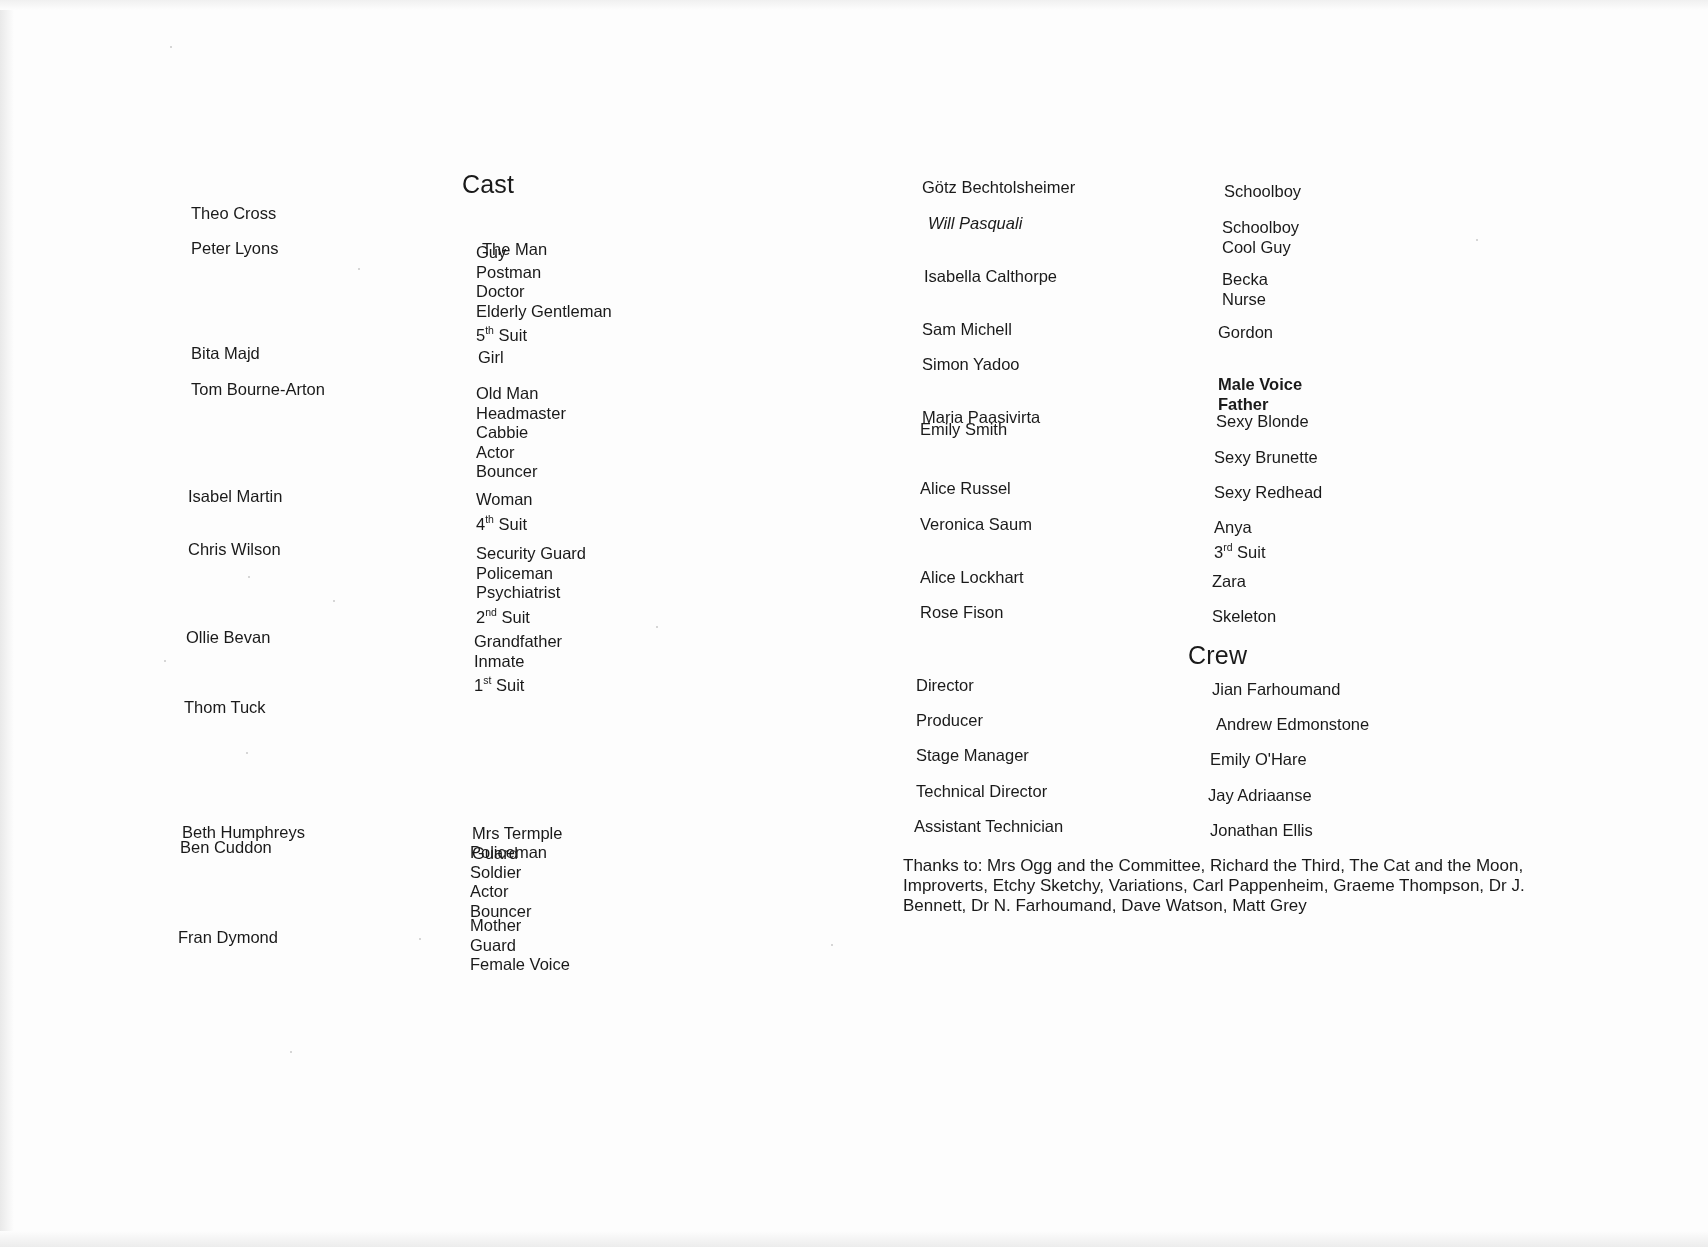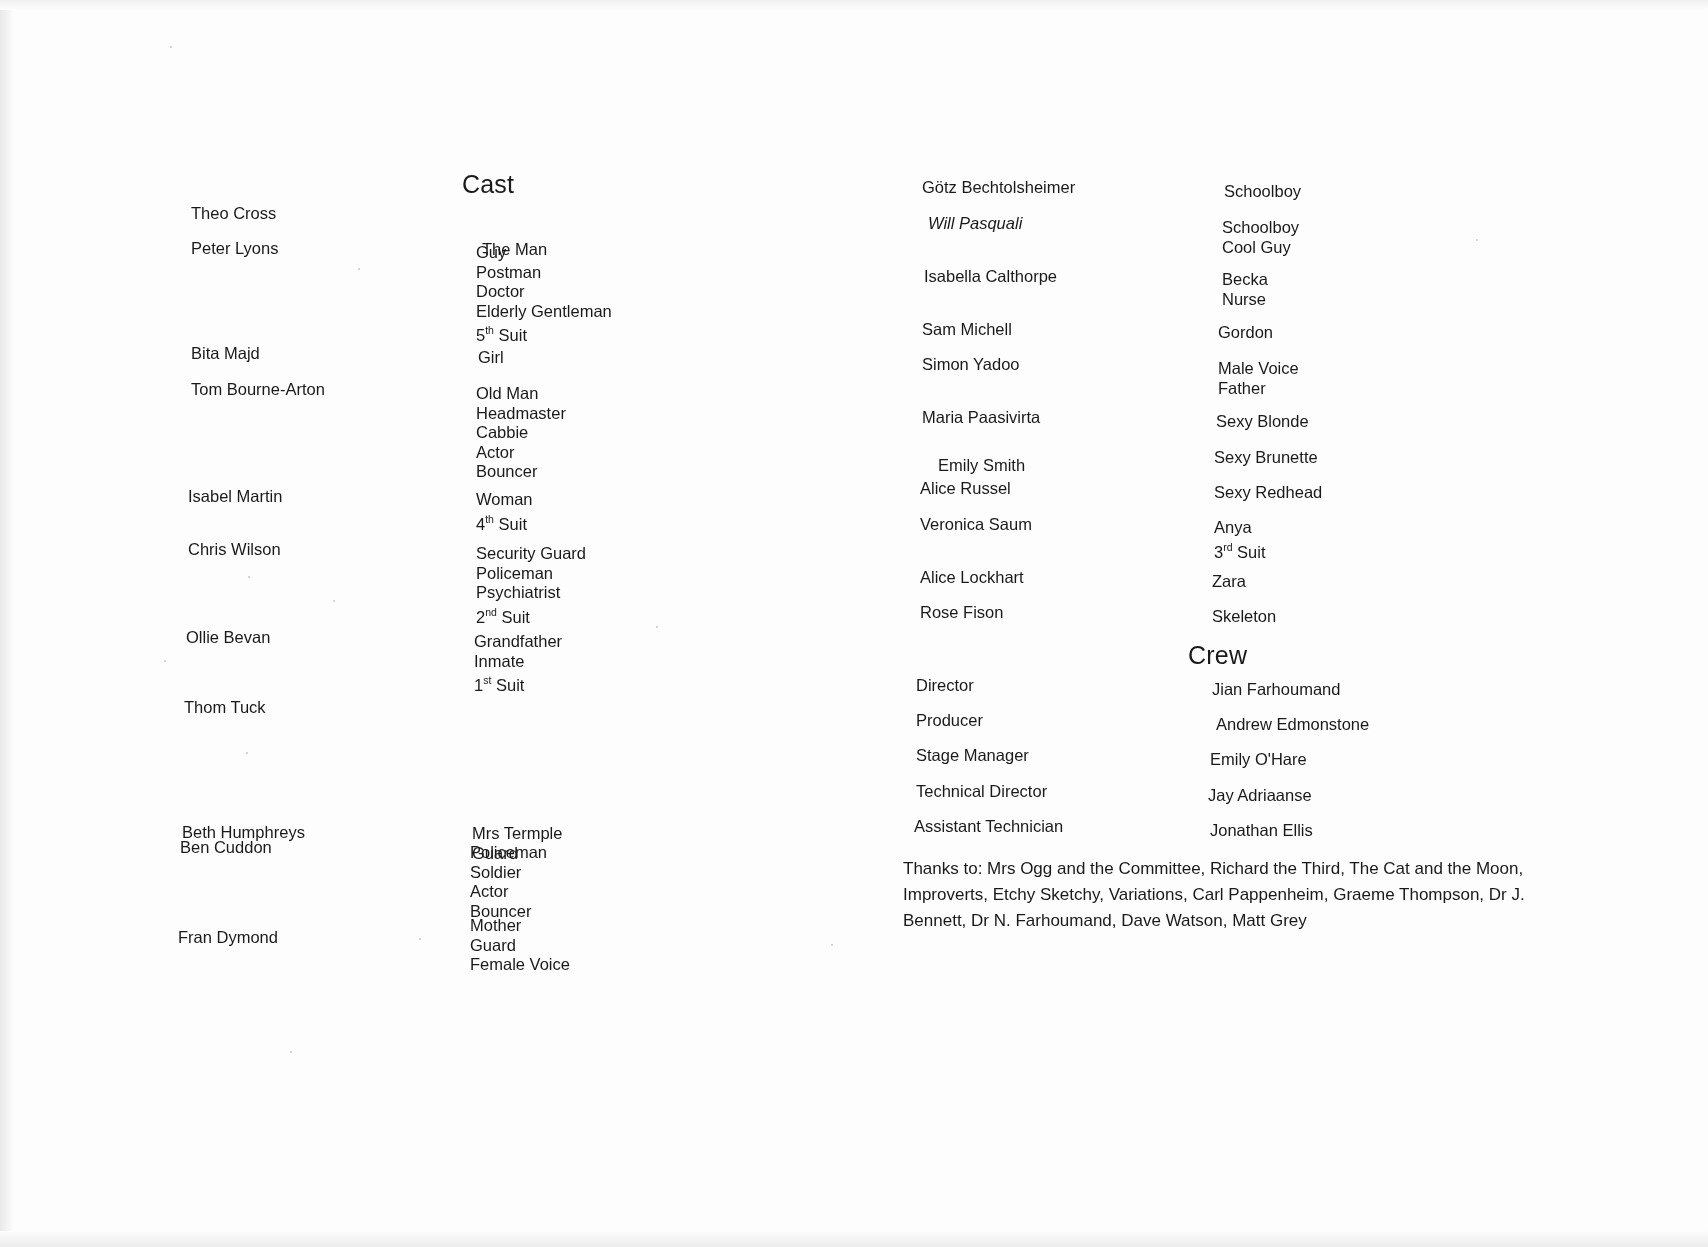--- a/index.html
+++ b/index.html
@@ -62,21 +62,21 @@
     position: absolute;
     font-size: 16.5px;
     line-height: 19.5px;
     white-space: nowrap;
   }
   .roles div { white-space: nowrap; }
 
   .thanks {
     position: absolute;
     font-size: 17px;
-    line-height: 26px;
+    line-height: 20px;
     width: 640px;
   }
 
   sup {
     font-size: 10.5px;
     vertical-align: super;
   }
 </style>
 </head>
 <body>
@@ -189,31 +189,31 @@
     <div>Becka</div>
     <div>Nurse</div>
   </div>
 
   <div class="name" style="left:922px; top:320px;">Sam Michell</div>
   <div class="roles" style="left:1218px; top:323px;">
     <div>Gordon</div>
   </div>
 
   <div class="name" style="left:922px; top:355px;">Simon Yadoo</div>
-  <div class="roles" style="left:1218px; top:359px;">
+  <div class="roles" style="left:1218px; top:375px;font-weight:bold;">
     <div>Male Voice</div>
     <div>Father</div>
   </div>
 
   <div class="name" style="left:922px; top:408px;">Maria Paasivirta</div>
   <div class="roles" style="left:1216px; top:412px;">
     <div>Sexy Blonde</div>
   </div>
 
-  <div class="name" style="left:920px; top:456px;margin-left:18px;">Emily Smith</div>
+  <div class="name" style="left:920px; top:420px;">Emily Smith</div>
   <div class="roles" style="left:1214px; top:448px;">
     <div>Sexy Brunette</div>
   </div>
 
   <div class="name" style="left:920px; top:479px;">Alice Russel</div>
   <div class="roles" style="left:1214px; top:483px;">
     <div>Sexy Redhead</div>
   </div>
 
   <div class="name" style="left:920px; top:515px;">Veronica Saum</div>

